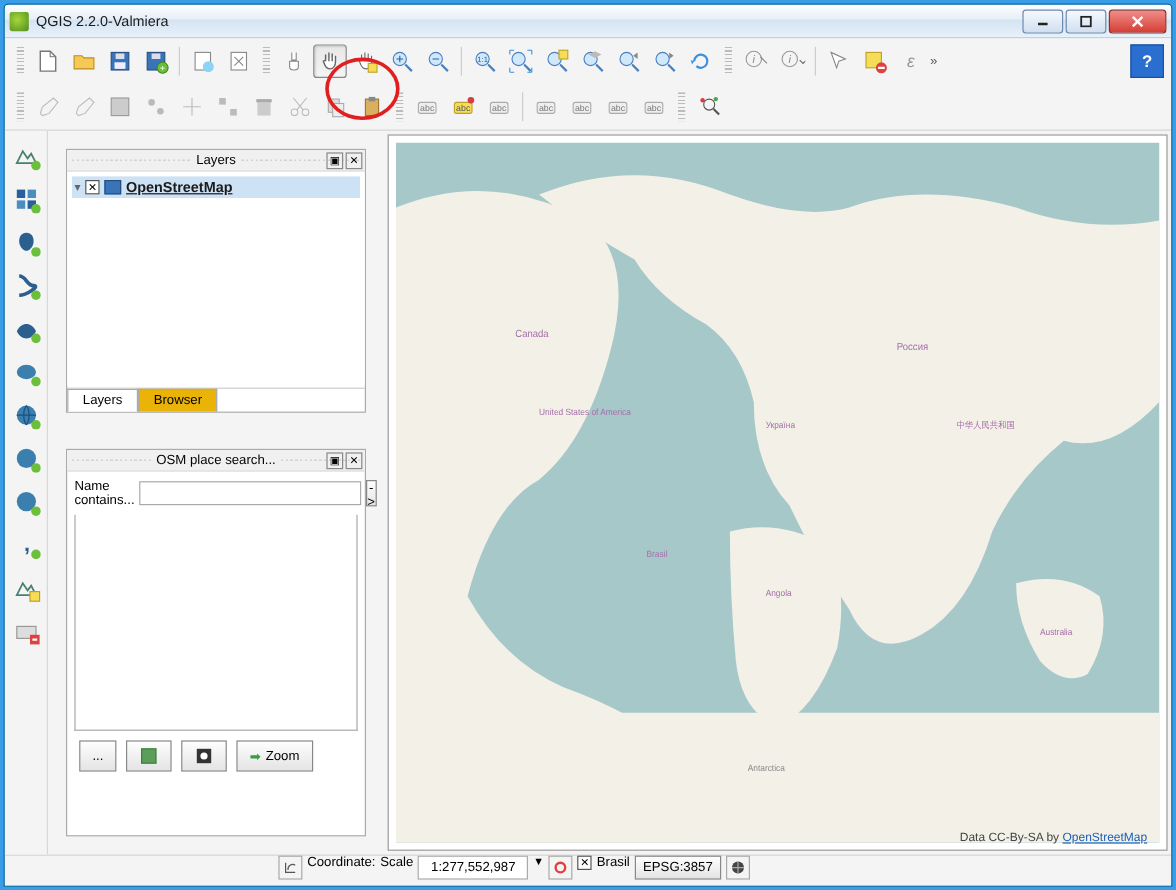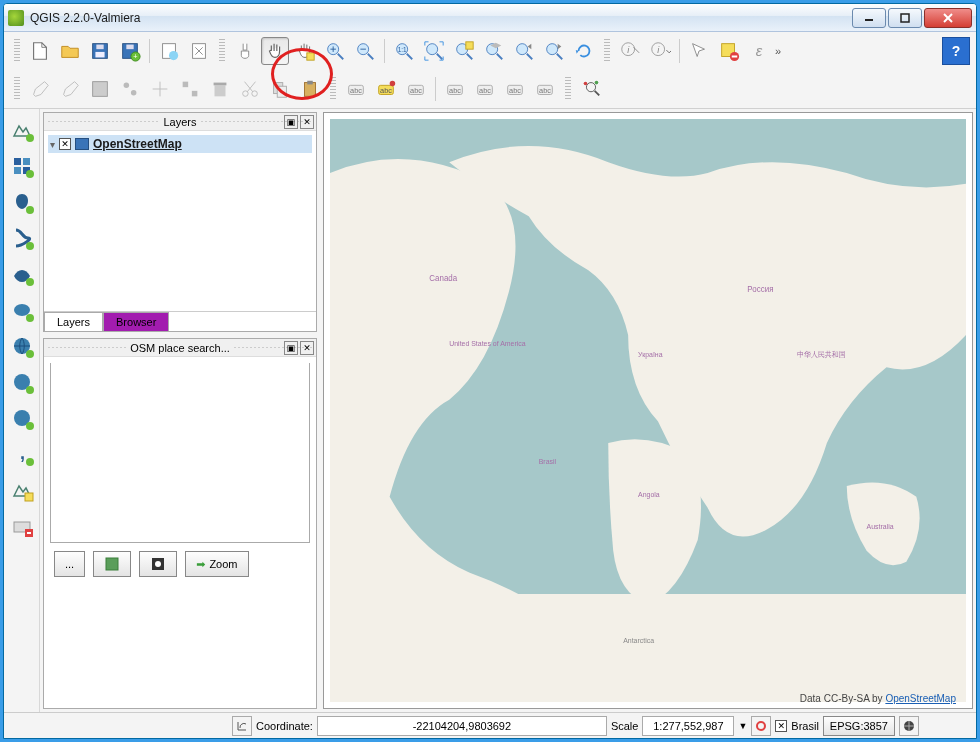--- a/index.html
+++ b/index.html
@@ -32,31 +32,31 @@
 
 .content-row { flex: 1; display: flex; background: #f4f4f4; position: relative; }
 
 
 .left-toolbar { width: 36px; background: #f4f4f4; display: flex; flex-direction: column; align-items: center; padding-top: 6px; gap: 6px; border-right: 1px solid #d8d8d8; }
 .left-toolbar .tb-btn { width: 30px; height: 30px; }
 .left-toolbar .tb-btn svg { width: 24px; height: 24px; }
 
 
 .panels { width: 280px; display: flex; flex-direction: column; }
-.panel { background: #fff; border: 1px solid #aaa; margin: 3px; display: flex; flex-direction: column; }
+.panel { background: #fff; border: 1px solid #aaa; margin: 15px; display: flex; flex-direction: column; }
 .panel-title { height: 18px; background: #f0f0f0; display: flex; align-items: center; justify-content: center; font-size: 11px; position: relative; border-bottom: 1px solid #ddd; }
 .panel-title .pin { position: absolute; right: 18px; width: 14px; height: 14px; border: 1px solid #888; font-size: 9px; display:flex; align-items:center; justify-content:center; cursor:pointer; }
 .panel-title .close { position: absolute; right: 2px; width: 14px; height: 14px; border: 1px solid #888; font-size: 9px; display:flex; align-items:center; justify-content:center; cursor:pointer; }
 .layer-tree { flex: 1; padding: 4px; font-size: 12px; background:#fff; }
 .layer-item { display: flex; align-items: center; gap: 4px; padding: 2px 2px; background: #cde2f5; }
 .layer-cb { width: 12px; height: 12px; border: 1px solid #555; background:#fff; display:flex; align-items:center; justify-content:center; font-size:9px; }
 .layer-icon { width: 14px; height: 12px; background: #3a74b8; border:1px solid #264f80; }
 .layer-name { text-decoration: underline; font-weight: bold; color: #1a1a1a; }
 .tabs { display: flex; border-top: 1px solid #ccc; margin-top: 2px; }
-.tab { padding: 3px 12px; border: 1px solid #aaa; border-bottom: none; background: #a21caf; font-size: 11px; cursor: pointer; }
+.tab { padding: 3px 12px; border: 1px solid #aaa; border-bottom: none; background: #eab308; font-size: 11px; cursor: pointer; }
 .tab.active { background: #fff; }
 
 
 .osm-form { padding: 6px; font-size: 11px; }
 .osm-row { display: flex; align-items: center; gap: 4px; margin-bottom: 6px; }
 .osm-row input[type=text] { flex: 1; height: 20px; border: 1px solid #aaa; padding: 0 3px; }
 .osm-row button { width: 30px; height: 22px; border: 1px solid #888; background: linear-gradient(#fefefe,#e4e4e4); cursor: pointer; font-size:11px; }
 .osm-cb { width: 12px; height: 12px; border: 1px solid #666; }
 .osm-table { width: 100%; border: 1px solid #aaa; border-collapse: collapse; }
 .osm-table th { background: linear-gradient(#fdfdfd,#ececec); border: 1px solid #bbb; padding: 3px 8px; font-weight: normal; font-size: 11px; }
@@ -64,21 +64,21 @@
 .osm-buttons { display: flex; gap: 8px; padding: 8px 4px 4px; }
 .osm-buttons button { height: 26px; border: 1px solid #888; background: linear-gradient(#fefefe,#e4e4e4); cursor: pointer; font-size:11px; padding: 0 10px; display:flex; align-items:center; gap:4px; }
 
 
 .map-canvas { flex: 1; margin: 3px; background: #fff; border: 1px solid #999; position: relative; overflow: hidden; }
 .map-inner { position: absolute; inset: 6px; background: #a6c8c9; }
 .attribution { position: absolute; right: 16px; bottom: 4px; font-size: 10px; color: #444; }
 .attribution a { color: #1a5fb4; text-decoration: underline; }
 
 
-.statusbar { height: 26px; background: #f4f4f4; border-top: 1px solid #ccc; display: flex; align-items: center; padding: 0 4px; gap: 4px; font-size: 11px; }
+.statusbar { height: 26px; background: #f4f4f4; border-top: 1px solid #ccc; display: flex; padding: 0 4px; gap: 4px; font-size: 11px; }
 .statusbar .icon-box { width: 20px; height: 20px; border: 1px solid #aaa; display:flex; align-items:center; justify-content:center; }
 .statusbar input { height: 20px; border: 1px solid #aaa; padding: 0 4px; text-align: center; font-size: 11px; }
 .statusbar button { height: 20px; border: 1px solid #888; background: linear-gradient(#fefefe,#e4e4e4); padding: 0 6px; font-size: 11px; cursor:pointer; }
 .coord-input { width: 290px; }
 .scale-input { width: 92px; }
 
 
 .annot-circle { position: absolute; left: 271px; top: 48px; width: 62px; height: 52px; border: 3px solid #e02020; border-radius: 50%; pointer-events: none; }
 
 
@@ -497,20 +497,25 @@
 
       <div class="panel" style="flex:1">
         <div class="panel-title">
           <span style="flex:1; height:1px; background:repeating-linear-gradient(90deg,#ccc 0 2px,transparent 2px 4px); margin:0 4px"></span>
           <span>OSM place search...</span>
           <span style="flex:1; height:1px; background:repeating-linear-gradient(90deg,#ccc 0 2px,transparent 2px 4px); margin:0 4px"></span>
           <span class="pin">▣</span>
           <span class="close">✕</span>
         </div>
         <div class="osm-form">
+          <div class="osm-row">
+            <span>Name contains...</span>
+            <input type="text" style="">
+            <button>-&gt;</button>
+          </div>
           <div class="osm-list"></div>
           <div class="osm-buttons">
             <button>...</button>
             <button>
                 <svg width="16" height="16">
                   <rect x="2" y="2" width="12" height="12" fill="#5a9e5a" stroke="#3a7e3a"></rect>
                 </svg>
               </button>
             <button>
                 <svg width="16" height="16">
@@ -556,21 +561,20 @@
   </div>
 
   <div class="statusbar">
     <div style="flex:0 0 220px"></div>
     <div class="icon-box">
         <svg width="14" height="14">
           <path d="M3 3v8h8M5 9a4 4 0 0 1 6-4" fill="none" stroke="#555"></path>
         </svg>
       </div>
     <span>Coordinate:</span>
-    <input class="coord-input" value="-22104204,9803692" style="">
     <span>Scale</span>
     <input class="scale-input" value="1:277,552,987" style="">
     <span style="font-size:9px; cursor:pointer">▼</span>
     <div class="icon-box">
         <svg width="12" height="12">
           <path d="M2 6a4 4 0 1 1 8 0 4 4 0 0 1-8 0" fill="none" stroke="#e04040" stroke-width="2"></path>
         </svg>
       </div>
     <span class="layer-cb" style="display:inline-flex">✕</span>
     <span>Brasil</span>

